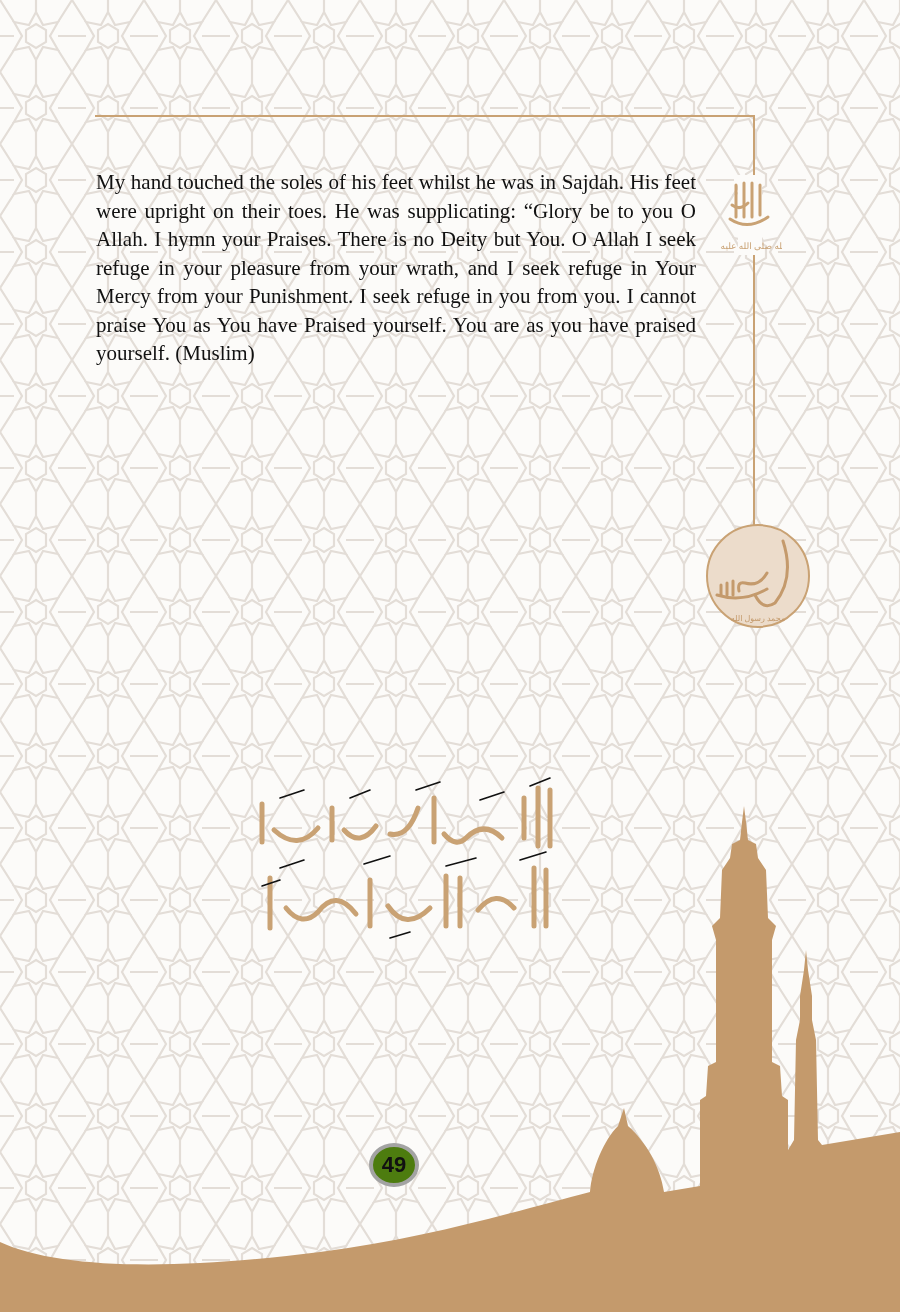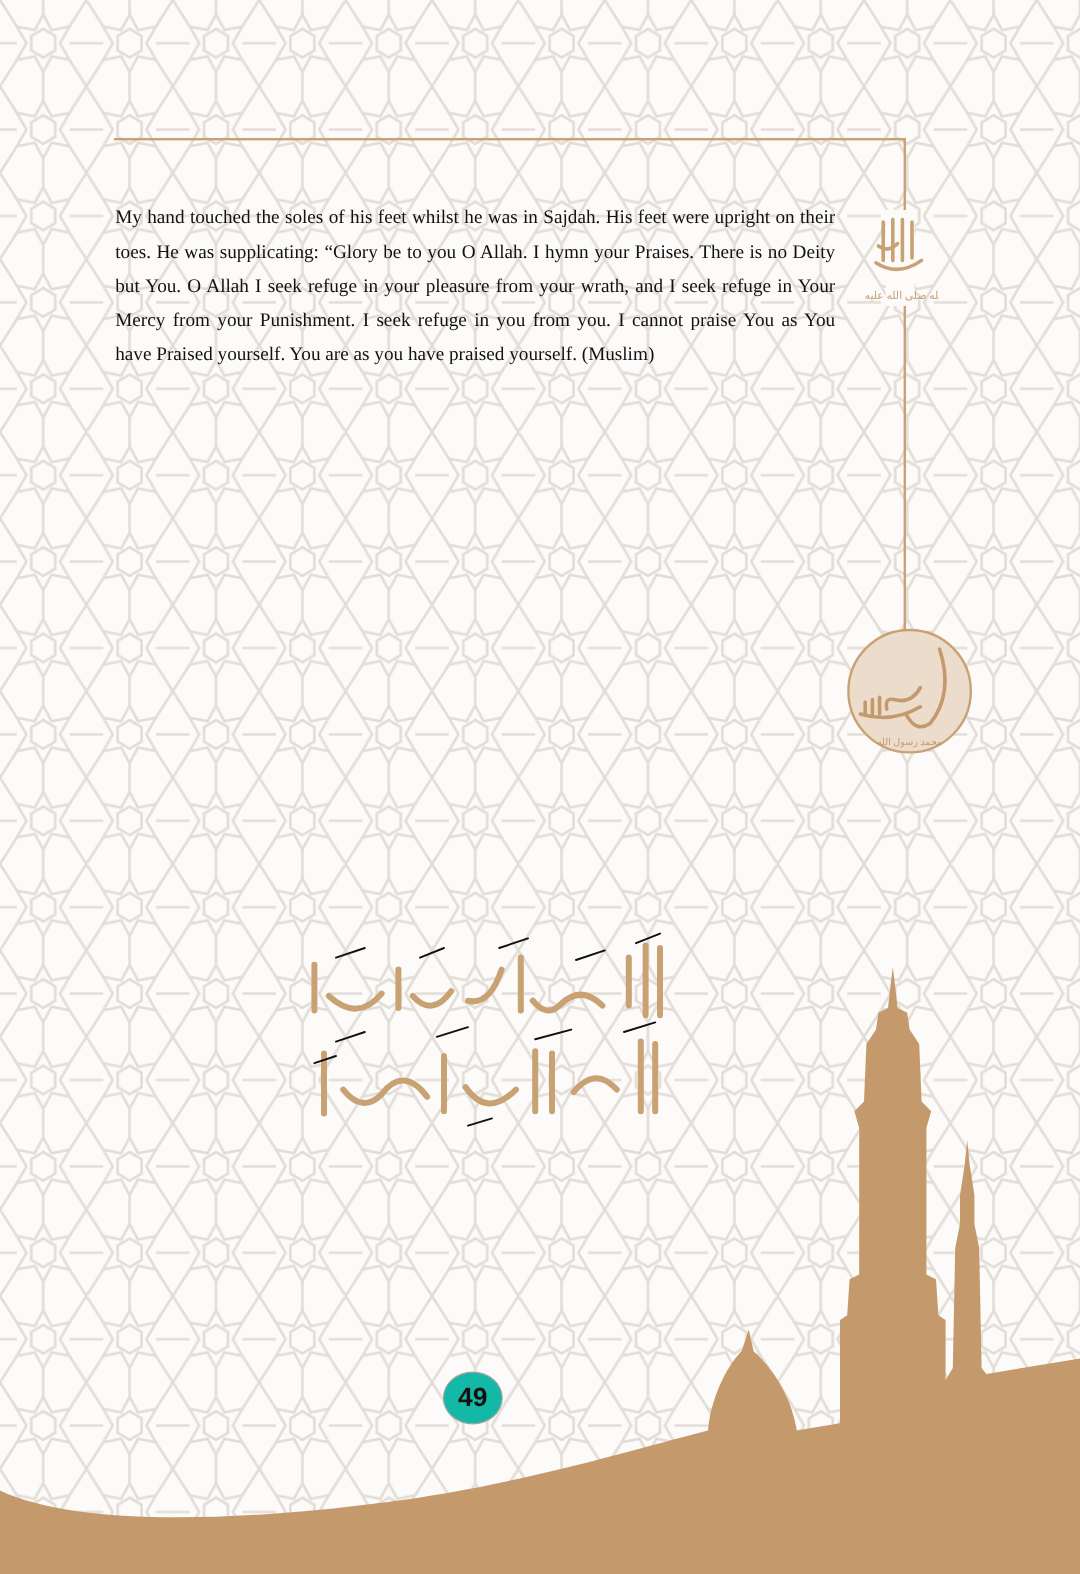--- a/index.html
+++ b/index.html
@@ -6,30 +6,30 @@
     body {
       width: 900px; height: 1312px; position: relative; overflow: hidden;
       background: #fcfbf9;
       font-family: "Liberation Serif", serif;
     }
     .pattern { position: absolute; left: 0; top: 0; width: 900px; height: 1312px; }
     .frame-top { position: absolute; left: 95px; top: 115px; width: 660px; height: 2px; background: #c9a274; }
     .frame-right { position: absolute; left: 753px; top: 115px; width: 2px; height: 410px; background: #c9a274; }
     .text-block {
       position: absolute; left: 96px; top: 168px; width: 600px;
-      font-size: 16px; line-height: 28.5px; color: #111; text-align: justify;
+      font-size: 21px; line-height: 28.5px; color: #111; text-align: justify;
     }
     .text-block p { margin: 0 0 14px 0; }
     .side-callig { position: absolute; left: 718px; top: 175px; width: 64px; height: 80px; }
     .medallion { position: absolute; left: 703px; top: 523px; width: 110px; height: 106px; }
     .center-callig { position: absolute; left: 240px; top: 768px; width: 330px; height: 180px; }
     .mosque { position: absolute; left: 0; top: 800px; width: 900px; height: 512px; }
     .page-number-badge {
       position: absolute; left: 369px; top: 1143px; width: 50px; height: 44px;
-      border: 1px solid #a3a3a3; border-radius: 50%; background: #14b8a6;
+      border: 4px solid #a3a3a3; border-radius: 50%; background: #4d7c0f;
       display: flex; align-items: center; justify-content: center;
       font-family: "Liberation Sans", sans-serif; font-weight: bold; font-size: 22px; color: #111;
       box-sizing: border-box;
     }
   </style>
 </head>
 <body>
 
 <svg class="pattern" xmlns="http://www.w3.org/2000/svg">
   <defs>

